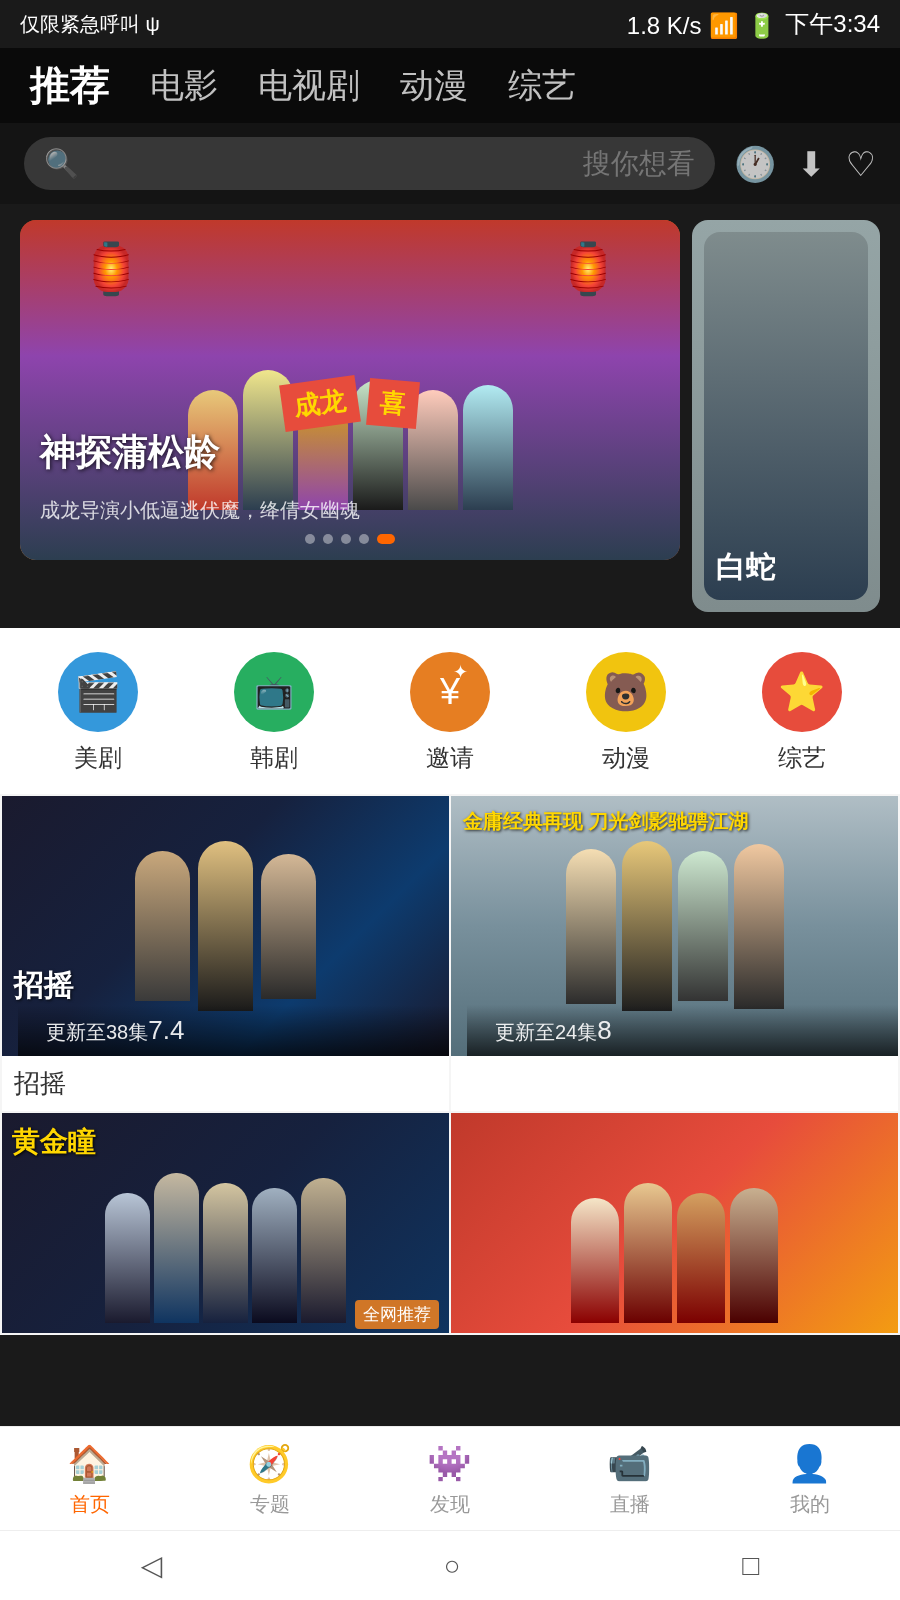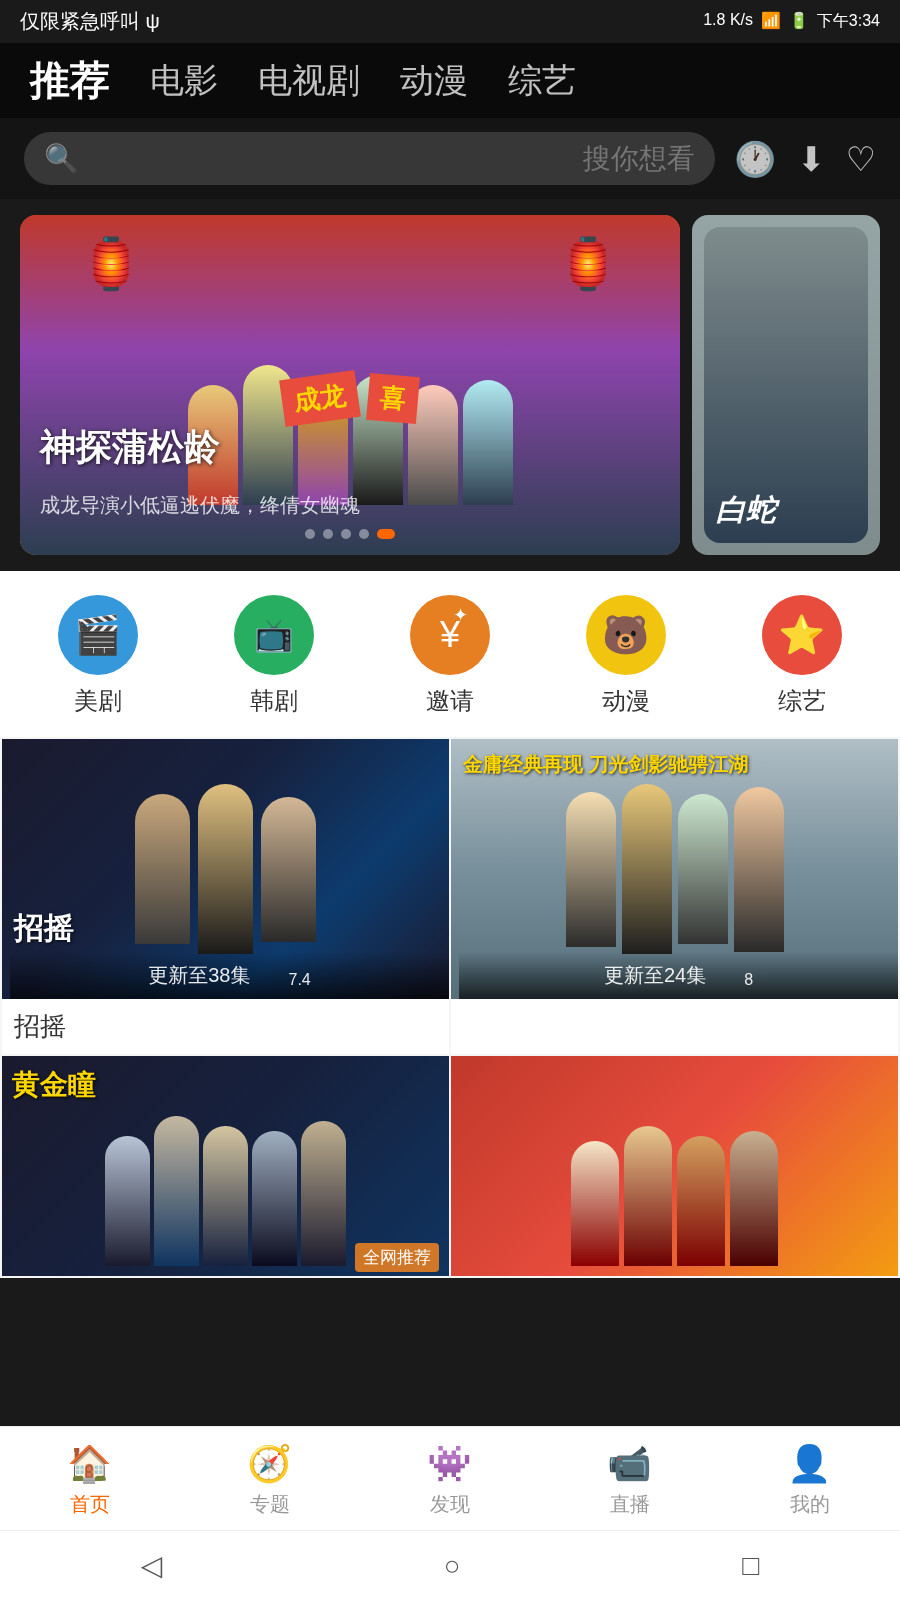--- a/index.html
+++ b/index.html
@@ -17,21 +17,21 @@
     #status-bar {
       background: #1a1a1a;
       display: flex;
       justify-content: space-between;
       align-items: center;
       padding: 8px 20px;
       font-size: 22px;
       color: #fff;
     }
     #status-left { font-size: 20px; }
-    #status-right { font-size: 16px; display: flex; gap: 8px; align-items: flex-start; }
+    #status-right { font-size: 24px; display: flex; gap: 8px; align-items: flex-end; }
 
     
     #nav-tabs {
       background: rgba(0,0,0,0.6);
       display: flex;
       align-items: center;
       padding: 10px 30px;
       gap: 40px;
     }
     #nav-tabs .tab-label {
@@ -144,29 +144,28 @@
       position: absolute;
       top: 20px;
       font-size: 50px;
     }
 
     
     #hero-secondary {
       flex: 1;
       border-radius: 16px;
       overflow: hidden;
-      height: 340px;
+      height: 392px;
       background: linear-gradient(to bottom, #95a5a6, #7f8c8d);
       display: flex;
       align-items: flex-end;
       padding: 12px;
       font-size: 30px;
       font-weight: bold;
       color: #fff;
-      font-style: italic;
     }
 
     
     #category-row {
       background: #fff;
       display: flex;
       justify-content: space-around;
       align-items: center;
       padding: 24px 10px 20px;
     }
@@ -206,35 +205,34 @@
     }
     .content-card {
       position: relative;
       height: 260px;
       overflow: hidden;
       cursor: pointer;
       background: #333;
     }
     .card-overlay {
       position: absolute;
-      bottom: 0; left: 8px; right: 0;
+      bottom: 0; left: 16px; right: 0;
       background: linear-gradient(to top, rgba(0,0,0,0.7), transparent);
       padding: 10px 28px;
       display: flex;
-      justify-content: center;
+      justify-content: flex-start;
       align-items: flex-end;
     }
     .card-update {
       font-size: 20px;
       color: rgba(255,255,255,0.9);
     }
     .card-score {
-      font-size: 16px;
+      font-size: 26px;
       color: rgba(255,255,255,0.9);
-      margin-left: 38px;
     }
     .card-title {
       padding: 10px 12px;
       background: #fff;
       font-size: 26px;
       color: #333;
     }
     .content-card-wrap {
       background: #fff;
     }

